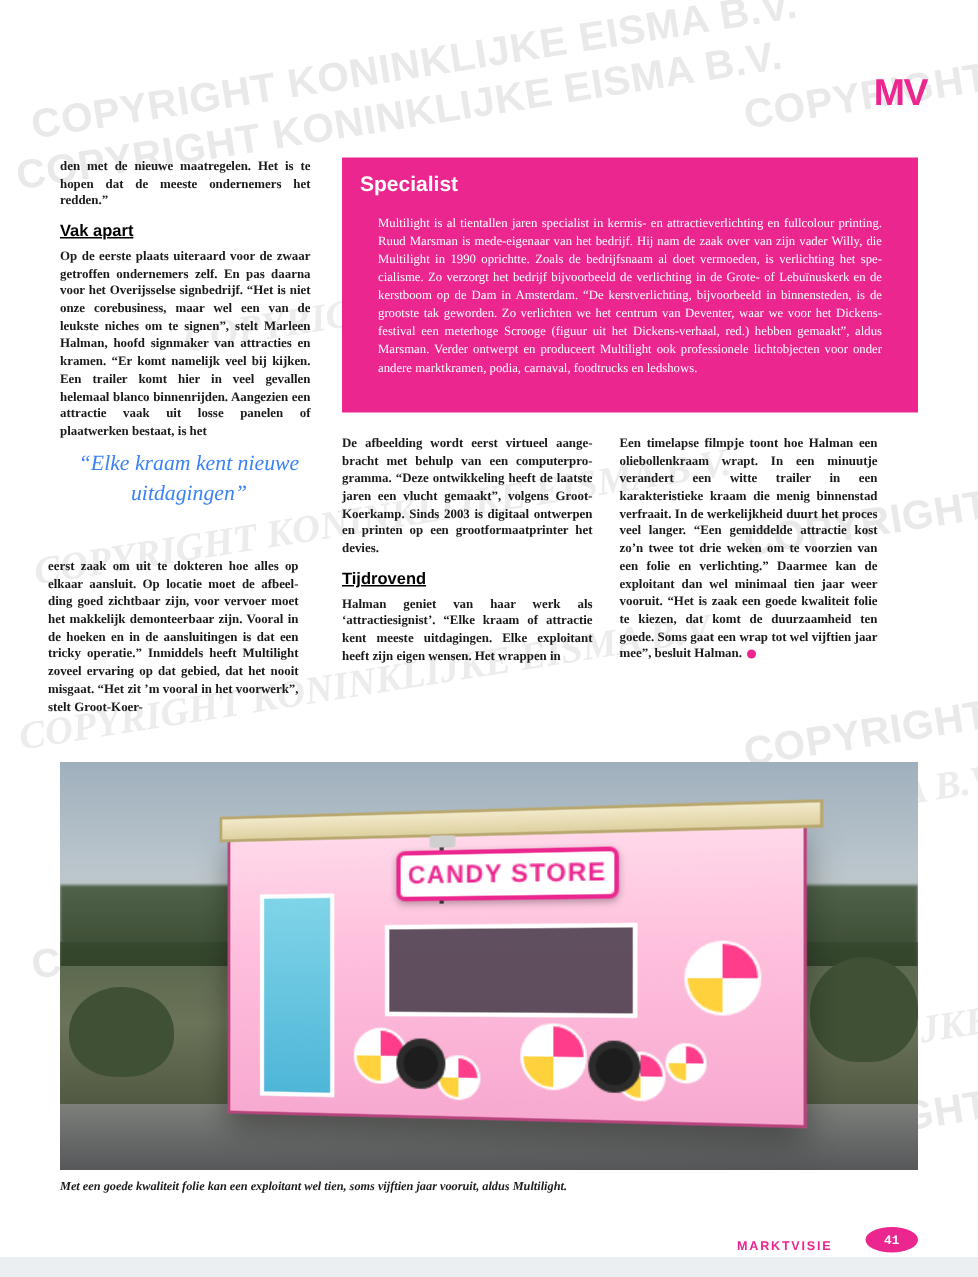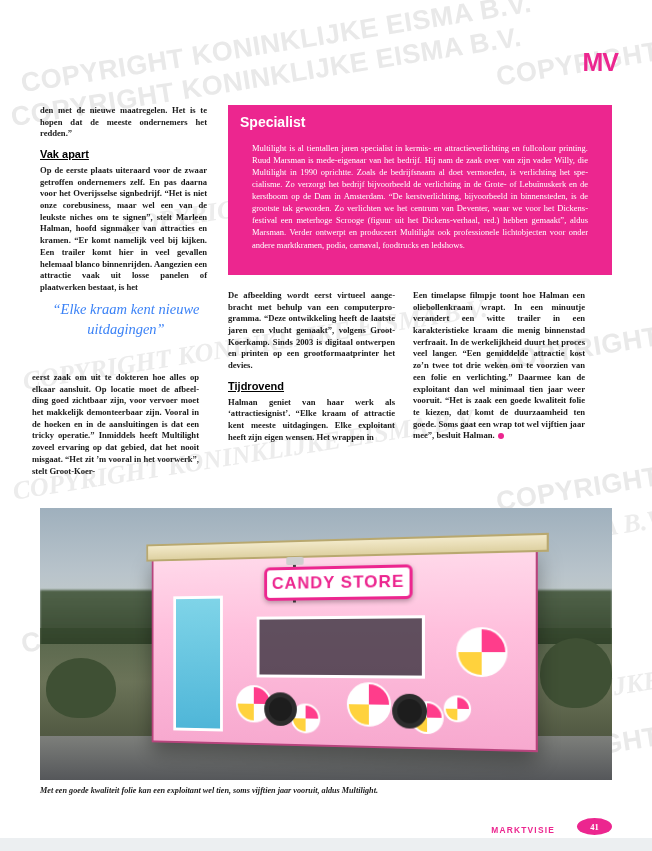--- a/index.html
+++ b/index.html
@@ -246,21 +246,21 @@
   .footer-label {
     font-family: "Liberation Sans", sans-serif;
     font-size: 8.4px;
     font-weight: 700;
     letter-spacing: 1.2px;
     color: #ec268f;
   }
   .pagenum {
     width: 35px; height: 17px; border-radius: 50%;
     background: #ec268f; color: #fff;
-    font-family: Liberation Serif, serif;
+    font-family: Liberation Mono, monospace;
     font-size: 8.5px; font-weight: 700;
     display: flex; align-items: center; justify-content: center;
   }
   .bottom-strip {
     position: absolute; left: 0; bottom: 0; width: 100%; height: 13px;
     background: #eceff1; z-index: 2;
   }
 </style>
 </head>
 <body>

